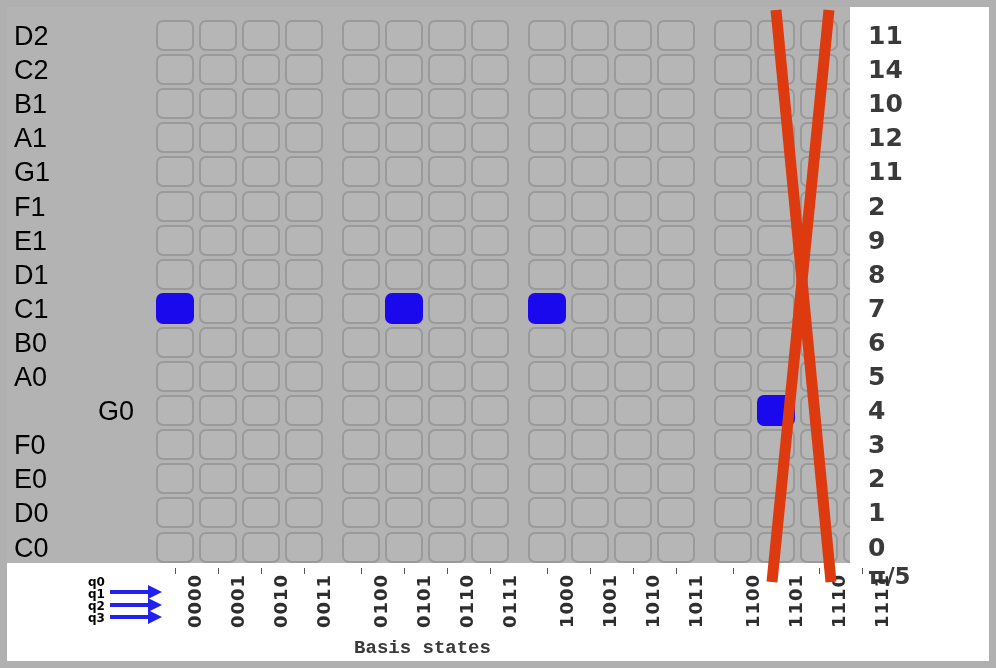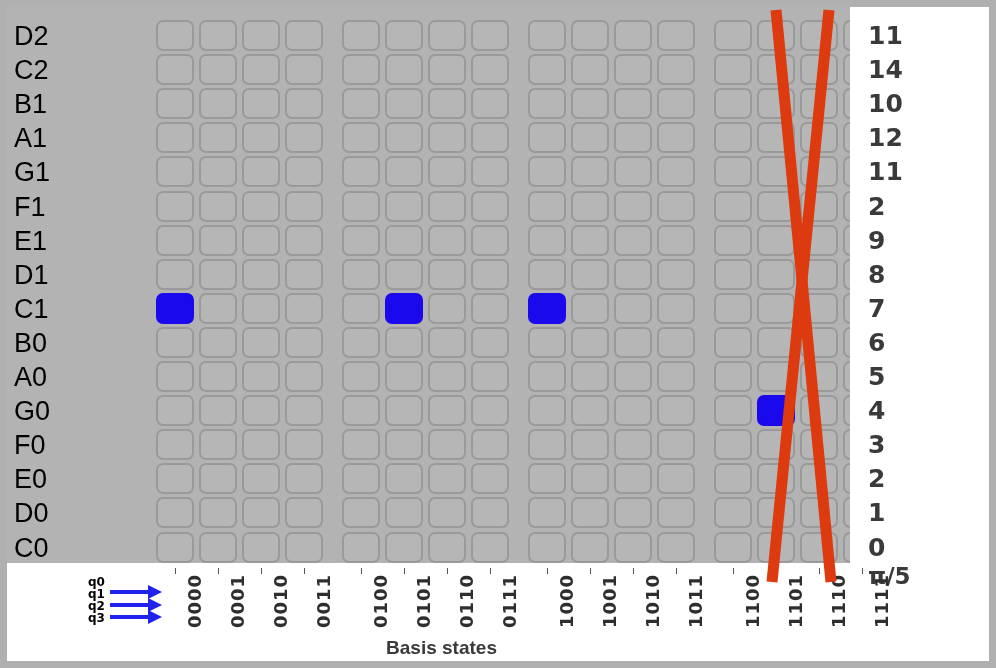--- a/index.html
+++ b/index.html
@@ -155,27 +155,27 @@
     color: #000000;
     font-size: 12px;
     font-weight: bold;
     font-family: "DejaVu Sans", sans-serif;
     line-height: 1;
   }
 
   .axis-title {
     position: absolute;
     top: 637px;
-    left: 20px;
+    left: 1px;
     width: 843px;
     text-align: center;
     color: #3a3a3a;
     font-size: 19px;
     font-weight: bold;
-    font-family: Liberation Sans, sans-serif;
+    font-family: Liberation Mono, monospace;
   }
 </style>
 </head>
 <body>
 
 <div id="root">
 
   <div class="frame-top"></div>
   <div class="frame-bottom"></div>
   <div class="frame-left"></div>
@@ -467,21 +467,21 @@
       <div class="row-label" style="top: 57.1px;">C2</div>
       <div class="row-label" style="top: 91.2px;">B1</div>
       <div class="row-label" style="top: 125.3px;">A1</div>
       <div class="row-label" style="top: 159.4px;">G1</div>
       <div class="row-label" style="top: 193.5px;">F1</div>
       <div class="row-label" style="top: 227.6px;">E1</div>
       <div class="row-label" style="top: 261.7px;">D1</div>
       <div class="row-label" style="top: 295.8px;">C1</div>
       <div class="row-label" style="top: 329.9px;">B0</div>
       <div class="row-label" style="top: 364px;">A0</div>
-      <div class="row-label" style="top: 398.1px;">G0</div>
+      <div class="row-label" style="top: 398.1px; text-align: right;">G0</div>
       <div class="row-label" style="top: 432.2px;">F0</div>
       <div class="row-label" style="top: 466.3px;">E0</div>
       <div class="row-label" style="top: 500.4px;">D0</div>
       <div class="row-label" style="top: 534.5px;">C0</div>
     </div>
 
   <div id="x-ticks">
       <div class="xtick-mark" style="left: 175px; top: 568px;"></div>
       <div class="xtick" style="left: 184px; top: 628px;">0000</div>
       <div class="xtick-mark" style="left: 218px; top: 568px;"></div>

